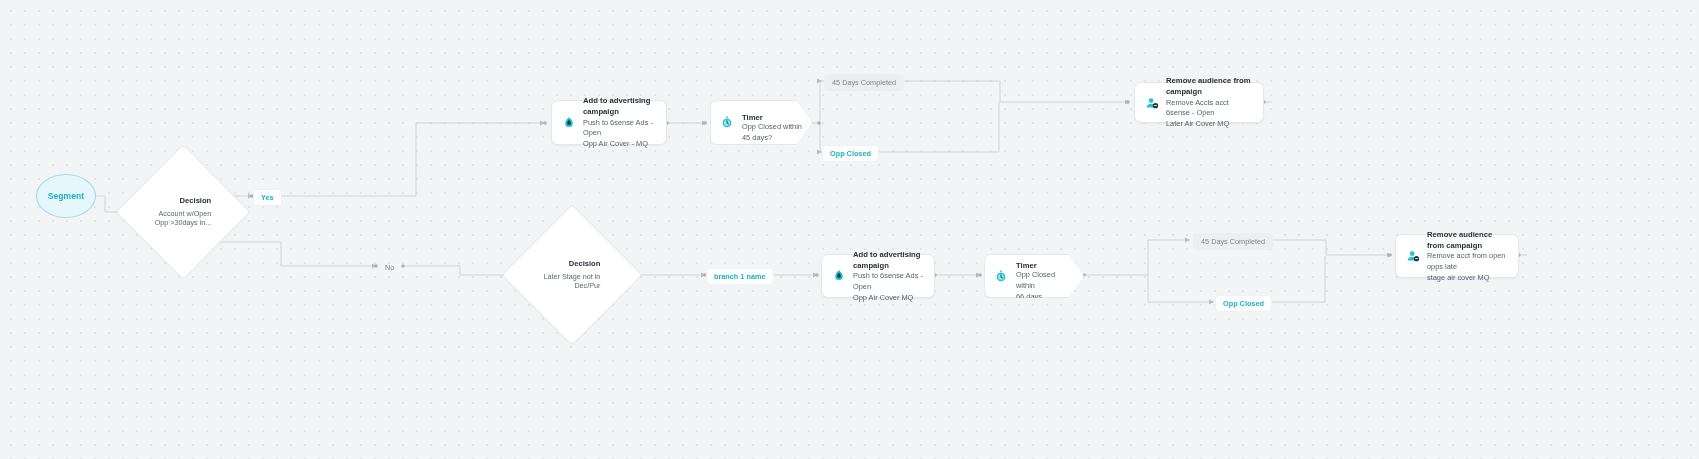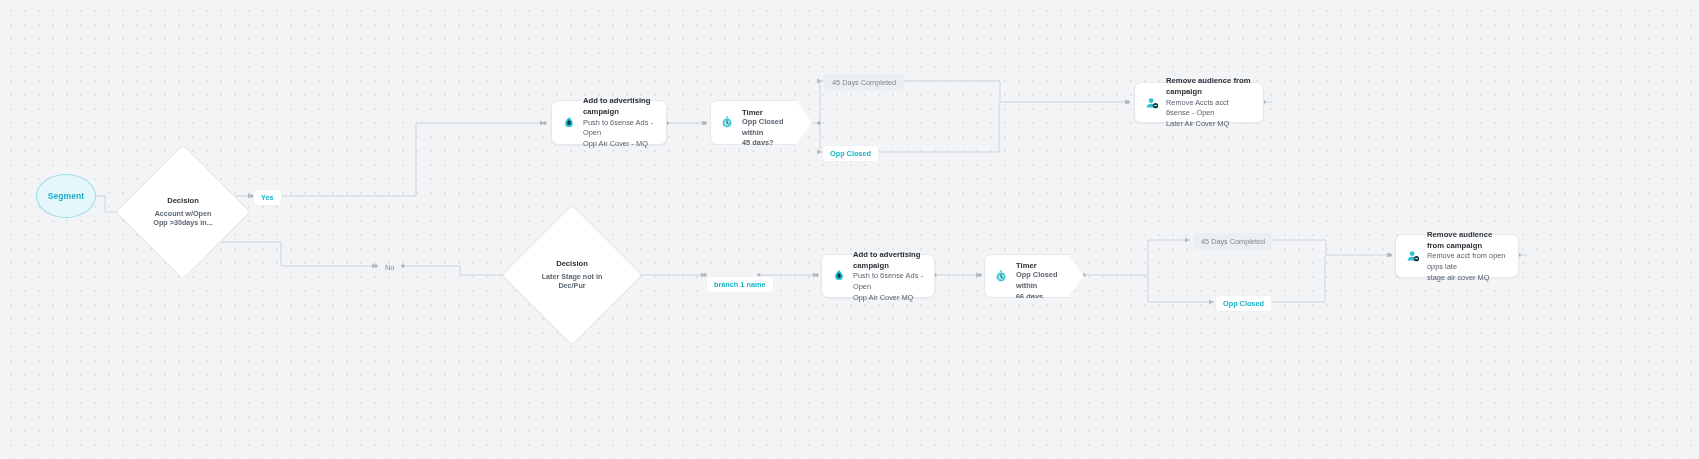--- a/index.html
+++ b/index.html
@@ -37,25 +37,25 @@
   .decision { display: flex; align-items: center; justify-content: center; }
   .decision .dshape {
     position: absolute; inset: 0;
     background: #ffffff;
     border: 1px solid #e2e6ea;
     transform: rotate(45deg);
     border-radius: 5px;
   }
   .decision .dtext {
     position: relative; z-index: 2;
-    text-align: center; line-height: 1.32;
+    text-align: right; line-height: 1.32;
     padding: 0 6px;
   }
   .decision .dtitle { font-size: 7.6px; font-weight: 700; color: #2b3138; display:block; margin-bottom: 2px;}
-  .decision .dsub { font-size: 7.2px; color: #5c6670; display: block; font-weight: bold; }
+  .decision .dsub { font-size: 7.2px; color: #5c6670; display: block; }
 
   
   .card {
     background: #ffffff;
     border: 1px solid #e4e8ec;
     border-radius: 7px;
     display: flex; align-items: center;
     padding: 7px 9px;
     gap: 7px;
     box-shadow: 0 1px 2px rgba(32,44,58,.05);
@@ -70,21 +70,21 @@
     background: #ffffff;
     border: 1px solid #e4e8ec;
     border-radius: 7px;
     display: flex; align-items: center;
     padding: 7px 9px; gap: 7px;
     clip-path: polygon(0 0, 84% 0, 100% 50%, 84% 100%, 0 100%);
     box-shadow: 0 1px 2px rgba(32,44,58,.05);
   }
   .timer .ico { flex: 0 0 auto; width: 15px; height: 15px; }
   .timer .ctitle { font-size: 7.7px; font-weight: 700; color: #2b3138; display:block;margin-top:12px; }
-  .timer .csub { font-size: 7.4px; color: #58626c; display:block; line-height:1.45;font-weight:bold; }
+  .timer .csub { font-size: 7.4px; color: #58626c; display:block; line-height:1.45; }
 
   
   .pill {
     background: #ffffff;
     border-radius: 4px;
     display: flex; align-items: center; justify-content: center;
     padding: 3px 7px;
     font-size: 7.3px;
     white-space: nowrap;
     border: 1px solid #eef1f4;
@@ -252,21 +252,21 @@
 
   <div class="node decision" style="left:522px; top:225px; width:100px; height:100px;">
     <div class="dshape"></div>
     <div class="dtext">
       <span class="dtitle">Decision</span>
       <span class="dsub">Later Stage not in</span>
       <span class="dsub">Dec/Pur</span>
     </div>
   </div>
 
-  <div class="node pill teal" style="left:706px; top:276px;">
+  <div class="node pill teal" style="left:706px; top:268px;">
     <span>branch 1 name</span>
   </div>
 
   <div class="node card" style="left:821px; top:254px; width:114px; height:44px;">
     <span class="ico">
       <svg viewBox="0 0 16 16" width="14" height="14">
         <path d="M8 1.4c2.6 2.3 4.3 4.3 4.3 6.8A4.3 4.3 0 0 1 8 12.6a4.3 4.3 0 0 1-4.3-4.4C3.7 5.7 5.4 3.7 8 1.4z" fill="#1fbfd2"></path>
         <path d="M8 4.2c1.3 1.4 2.1 2.5 2.1 3.9A2.1 2.1 0 0 1 8 10.2 2.1 2.1 0 0 1 5.9 8.1c0-1.4.8-2.5 2.1-3.9z" fill="#0f3b45"></path>
       </svg>
     </span>

